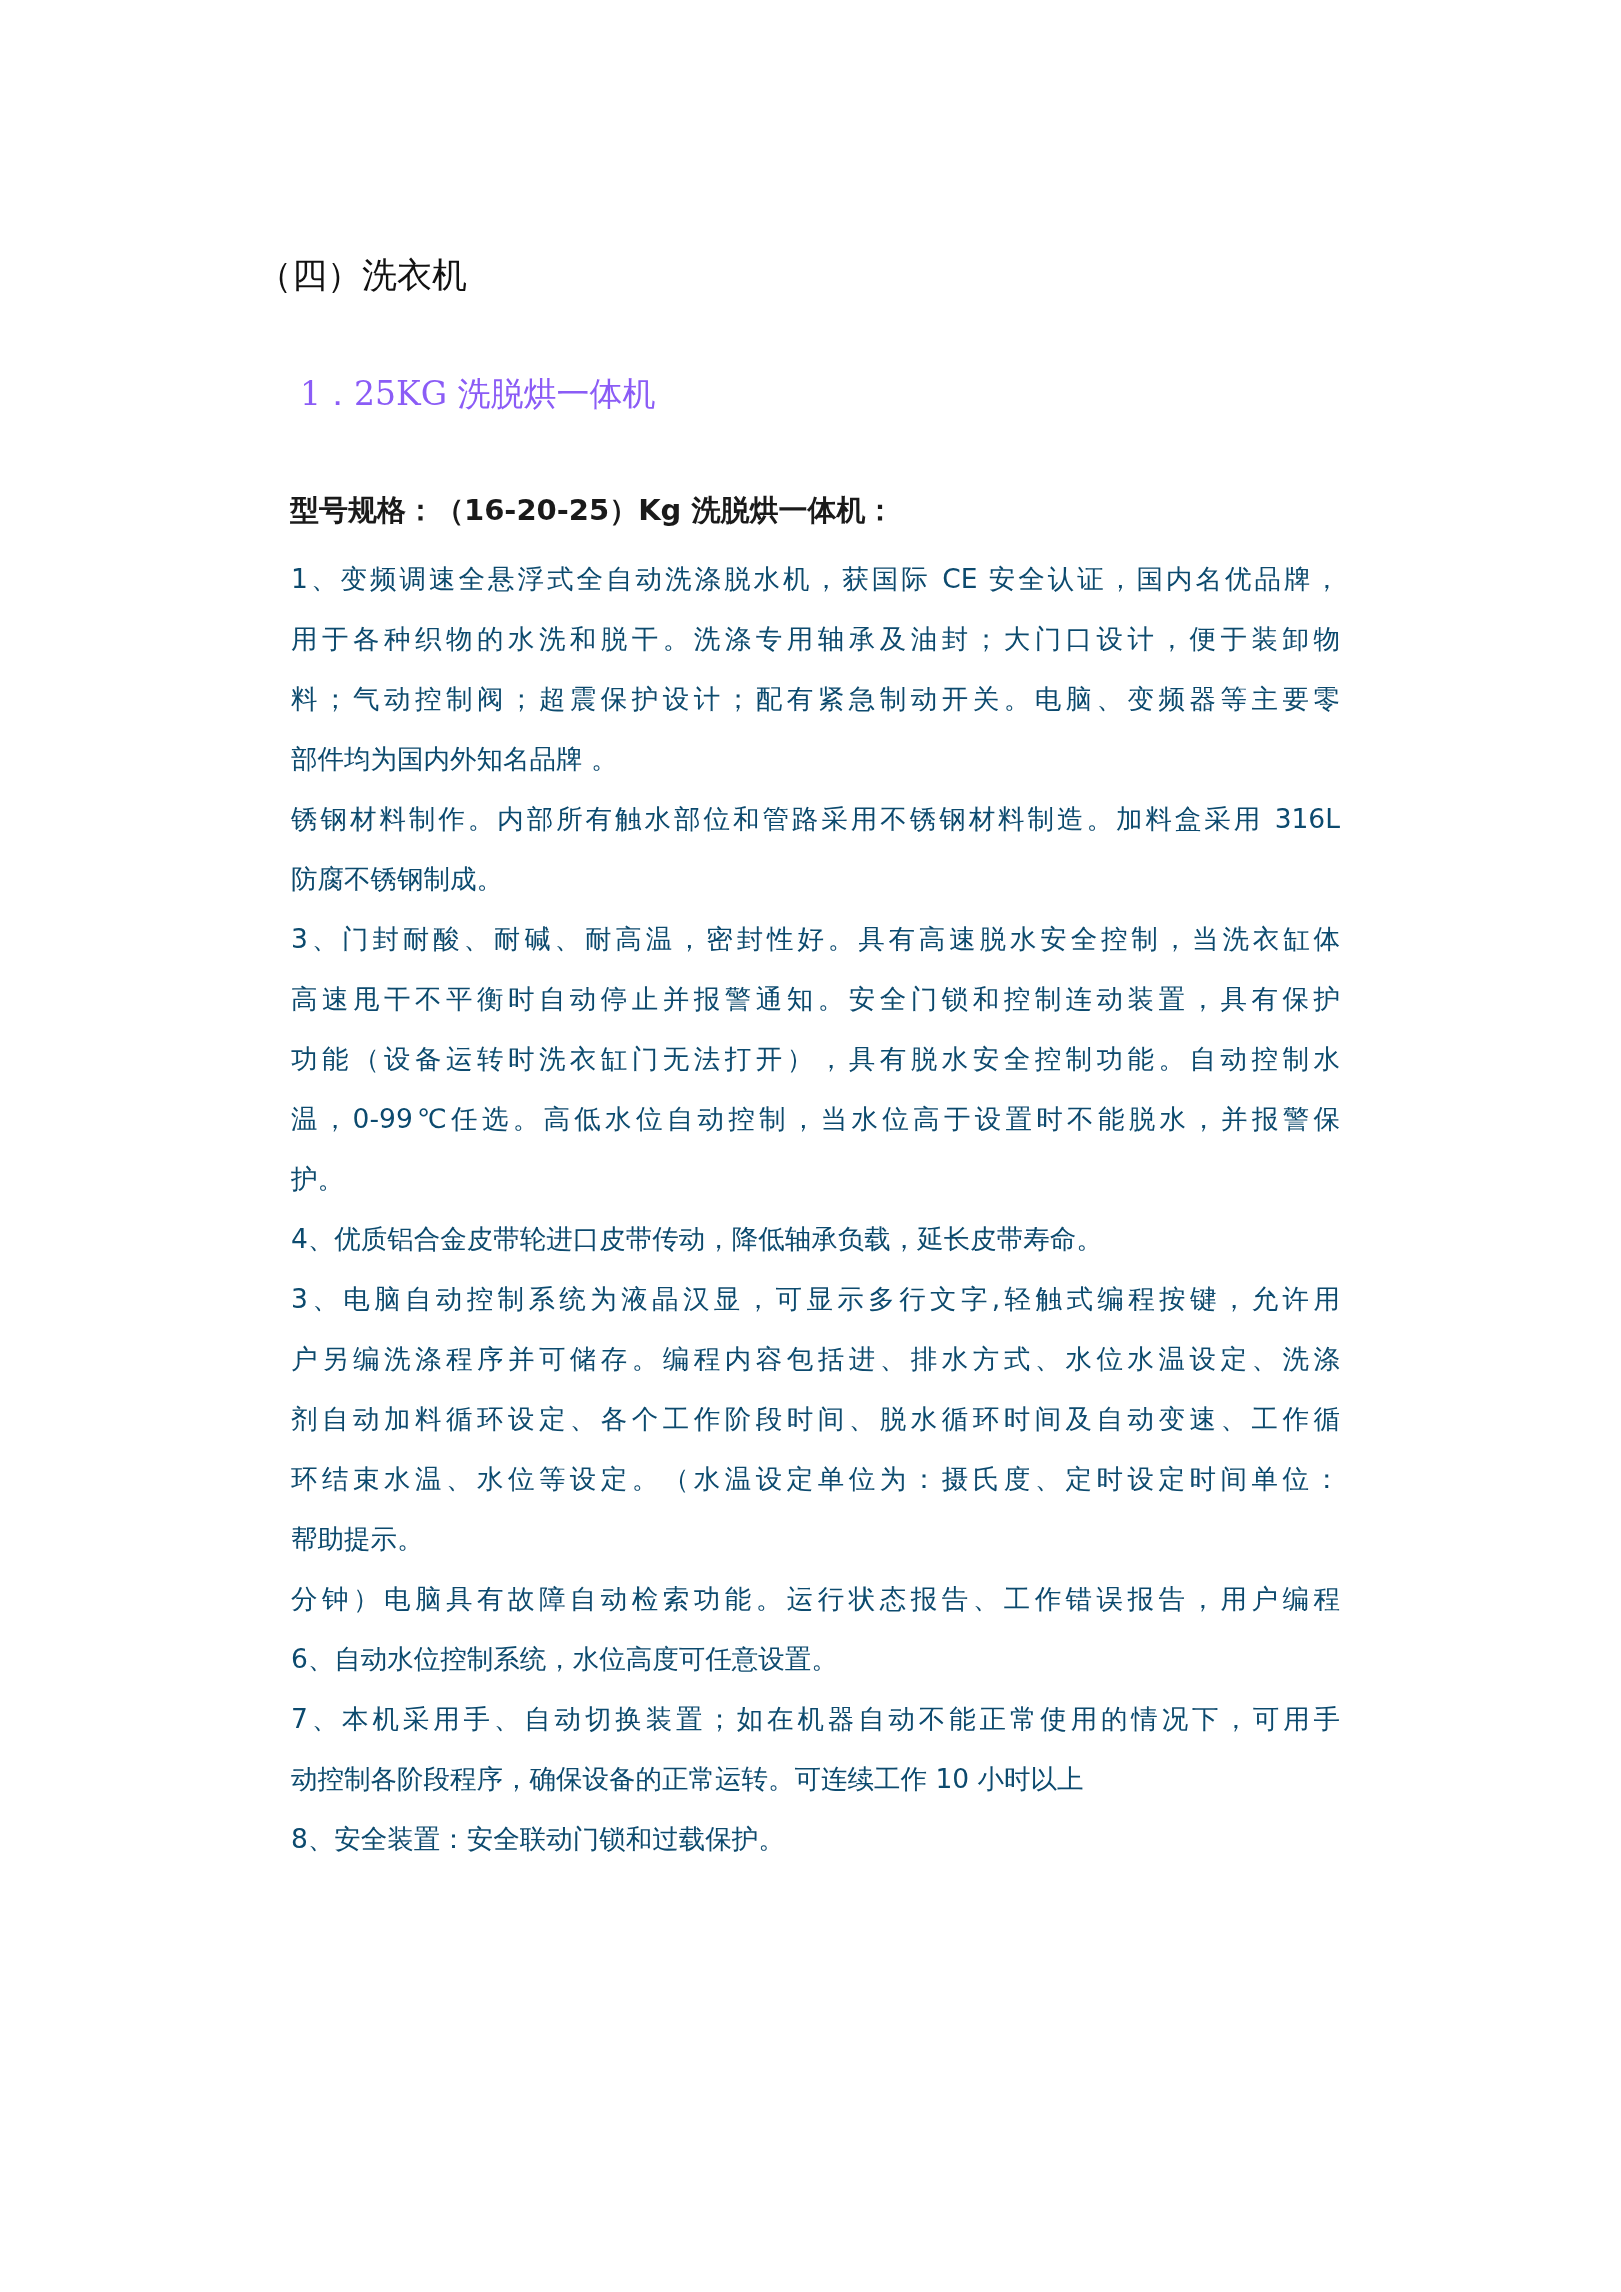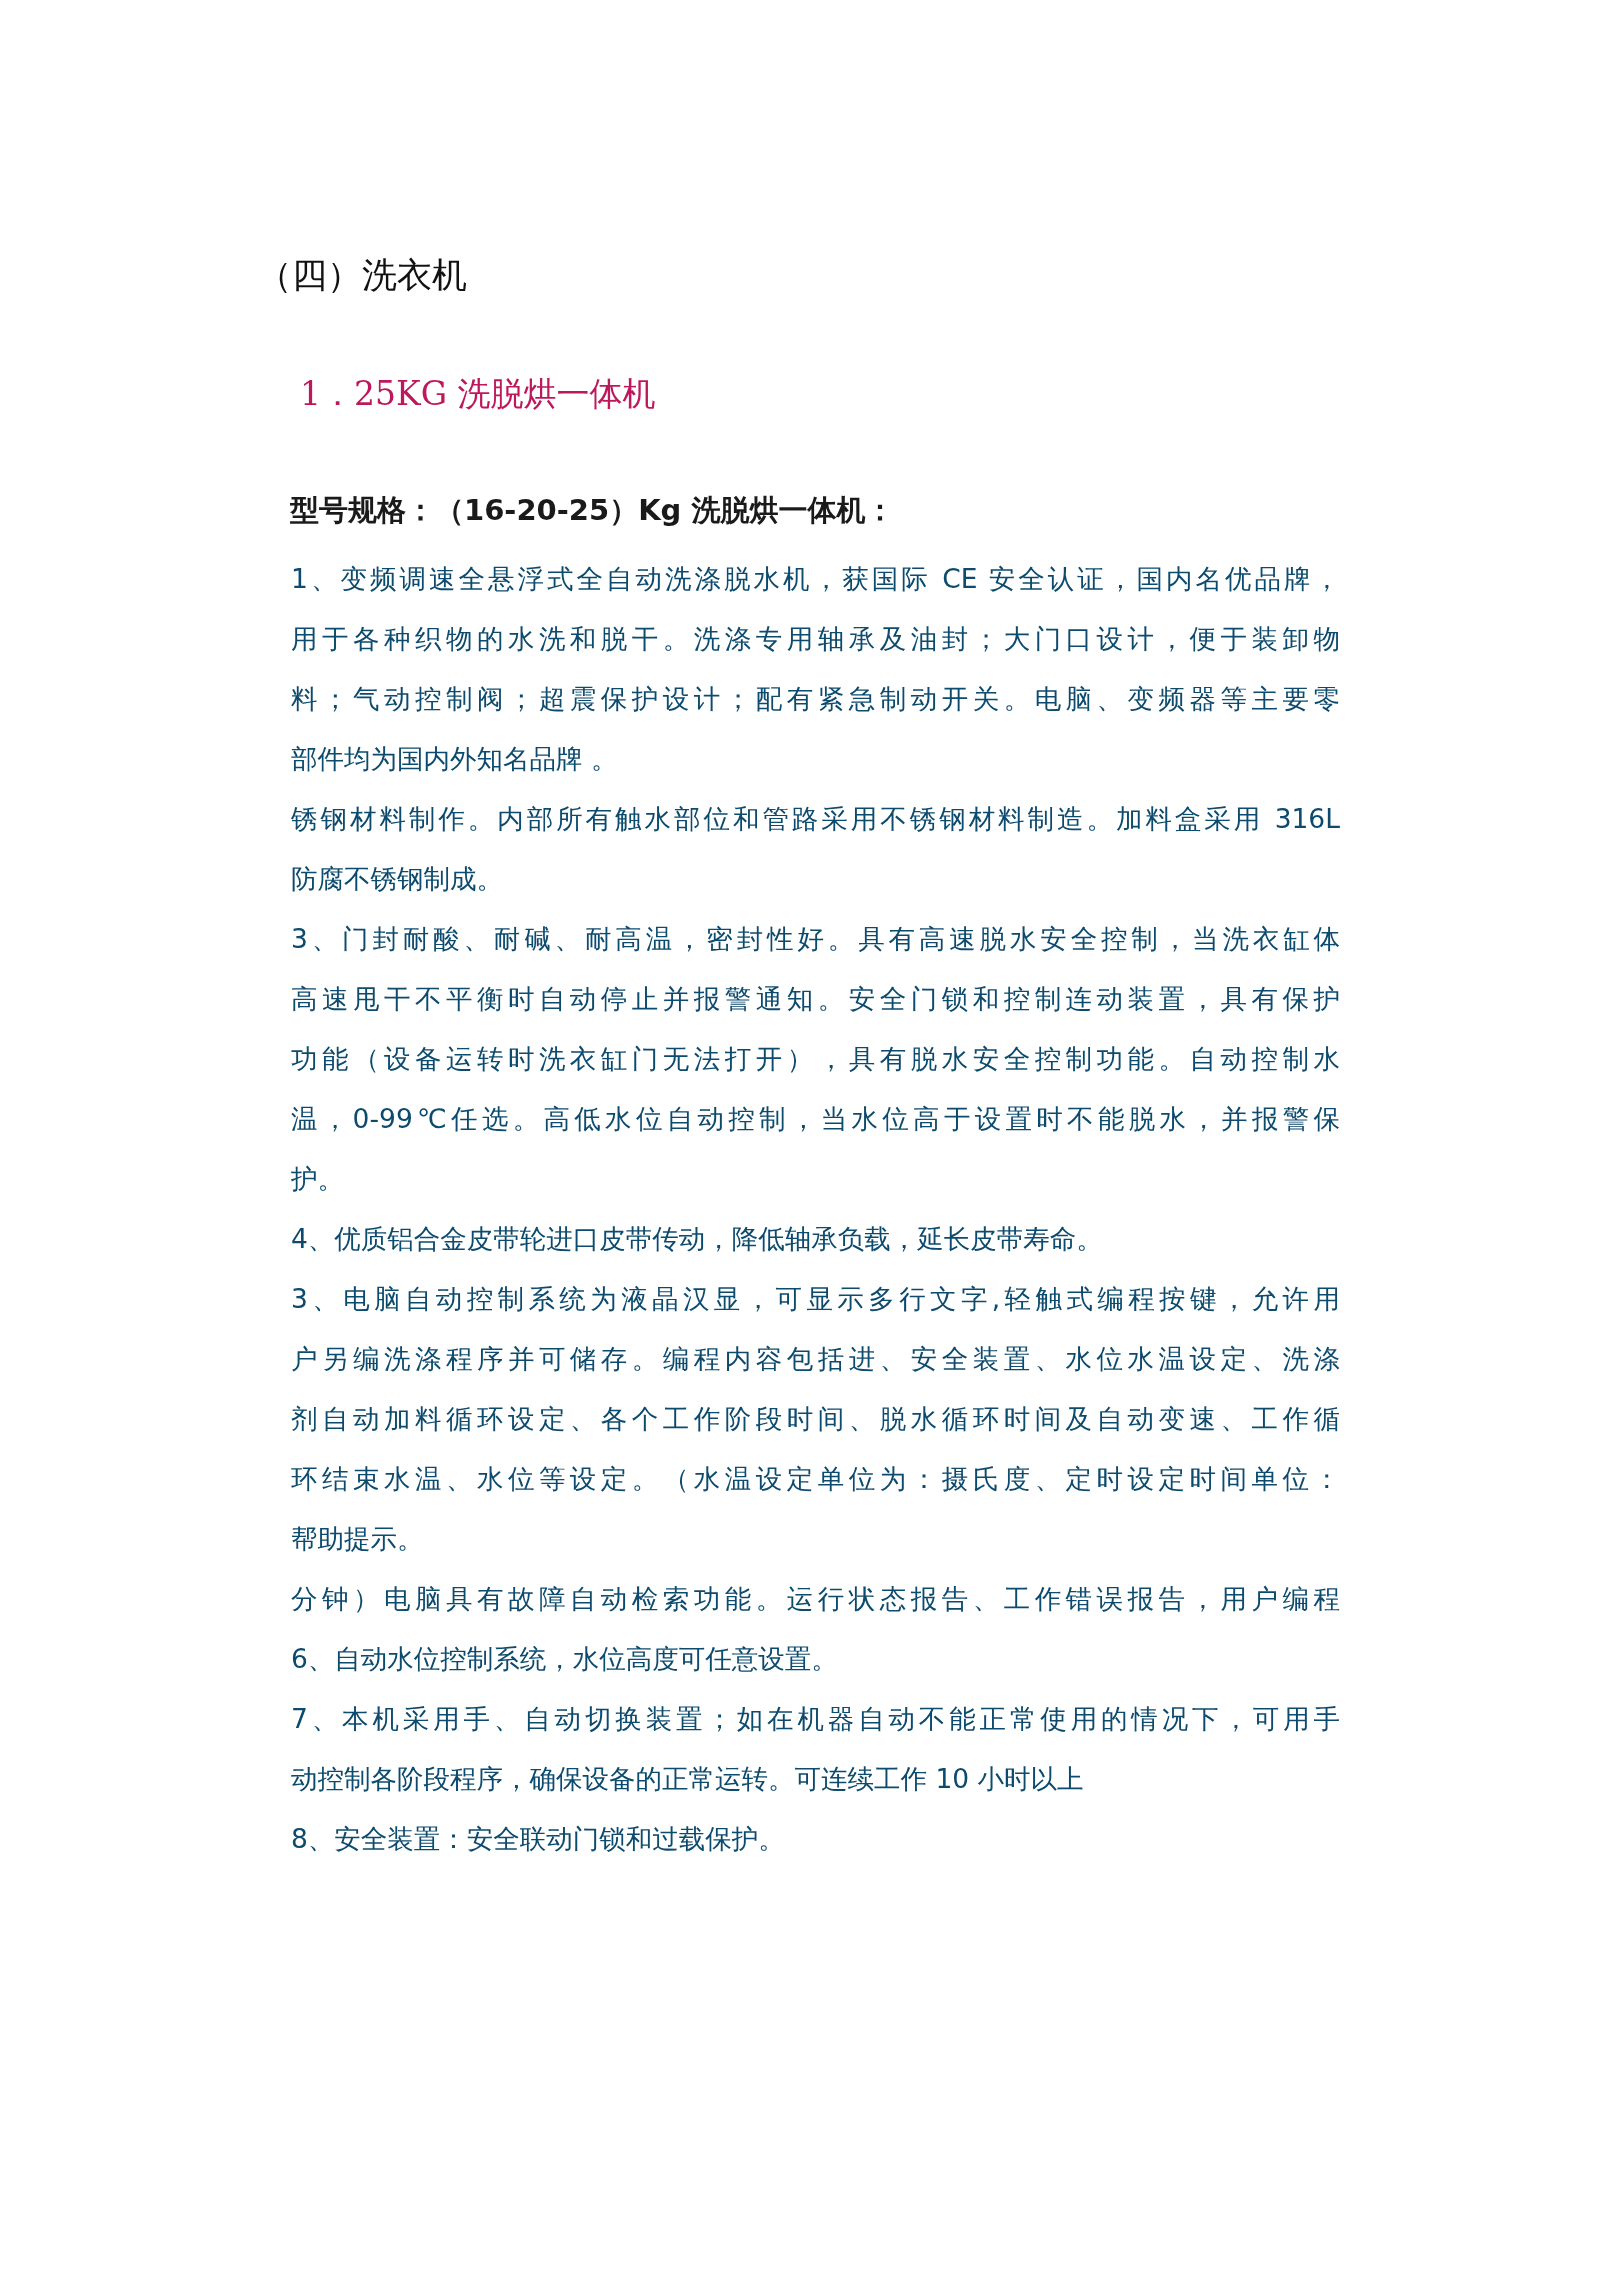--- a/index.html
+++ b/index.html
@@ -5,21 +5,21 @@
   html, body { margin: 0; padding: 0; background: #ffffff; }
   body { width: 1621px; height: 2293px; position: relative; overflow: hidden; }
   .page { position: absolute; left: 0; top: 0; width: 1621px; height: 2293px; background: #fff; margin-top: 36px; }
   .section-title {
     position: absolute; left: 257px; top: 218px;
     font-family: "DejaVu Serif", serif; font-size: 35px; color: #111;
     line-height: 43px; white-space: nowrap;
   }
   .sub-title {
     position: absolute; left: 300px; top: 337px;
-    font-family: "DejaVu Serif", serif; font-size: 33px; color: #be185d;
+    font-family: "DejaVu Serif", serif; font-size: 33px; color: #8b5cf6;
     line-height: 41px; white-space: nowrap;
   }
   .spec-heading {
     position: absolute; left: 290px; top: 455px;
     font-family: "DejaVu Sans", sans-serif; font-weight: bold; font-size: 29px; color: #1a1a1a;
     line-height: 39px; white-space: nowrap;
   }
   .body {
     position: absolute; left: 291px; top: 522px; width: 1049px;
     font-family: "DejaVu Sans", sans-serif; font-size: 26.5px; color: #0c4a6e;
@@ -45,21 +45,21 @@
       <div class="line last">部件均为国内外知名品牌 。</div>
       <div class="line">锈钢材料制作。内部所有触水部位和管路采用不锈钢材料制造。加料盒采用 316L</div>
       <div class="line last">防腐不锈钢制成。</div>
       <div class="line">3、门封耐酸、耐碱、耐高温，密封性好。具有高速脱水安全控制，当洗衣缸体</div>
       <div class="line">高速甩干不平衡时自动停止并报警通知。安全门锁和控制连动装置，具有保护</div>
       <div class="line">功能（设备运转时洗衣缸门无法打开），具有脱水安全控制功能。自动控制水</div>
       <div class="line">温，0-99℃任选。高低水位自动控制，当水位高于设置时不能脱水，并报警保</div>
       <div class="line last">护。</div>
       <div class="line last">4、优质铝合金皮带轮进口皮带传动，降低轴承负载，延长皮带寿命。</div>
       <div class="line">3、电脑自动控制系统为液晶汉显，可显示多行文字,轻触式编程按键，允许用</div>
-      <div class="line">户另编洗涤程序并可储存。编程内容包括进、安全装置、水位水温设定、洗涤</div>
+      <div class="line">户另编洗涤程序并可储存。编程内容包括进、排水方式、水位水温设定、洗涤</div>
       <div class="line">剂自动加料循环设定、各个工作阶段时间、脱水循环时间及自动变速、工作循</div>
       <div class="line">环结束水温、水位等设定。（水温设定单位为：摄氏度、定时设定时间单位：</div>
       <div class="line last">帮助提示。</div>
       <div class="line">分钟）电脑具有故障自动检索功能。运行状态报告、工作错误报告，用户编程</div>
       <div class="line last">6、自动水位控制系统，水位高度可任意设置。</div>
       <div class="line">7、本机采用手、自动切换装置；如在机器自动不能正常使用的情况下，可用手</div>
       <div class="line last">动控制各阶段程序，确保设备的正常运转。可连续工作 10 小时以上</div>
       <div class="line last">8、安全装置：安全联动门锁和过载保护。</div>
     </div>
 </div>

